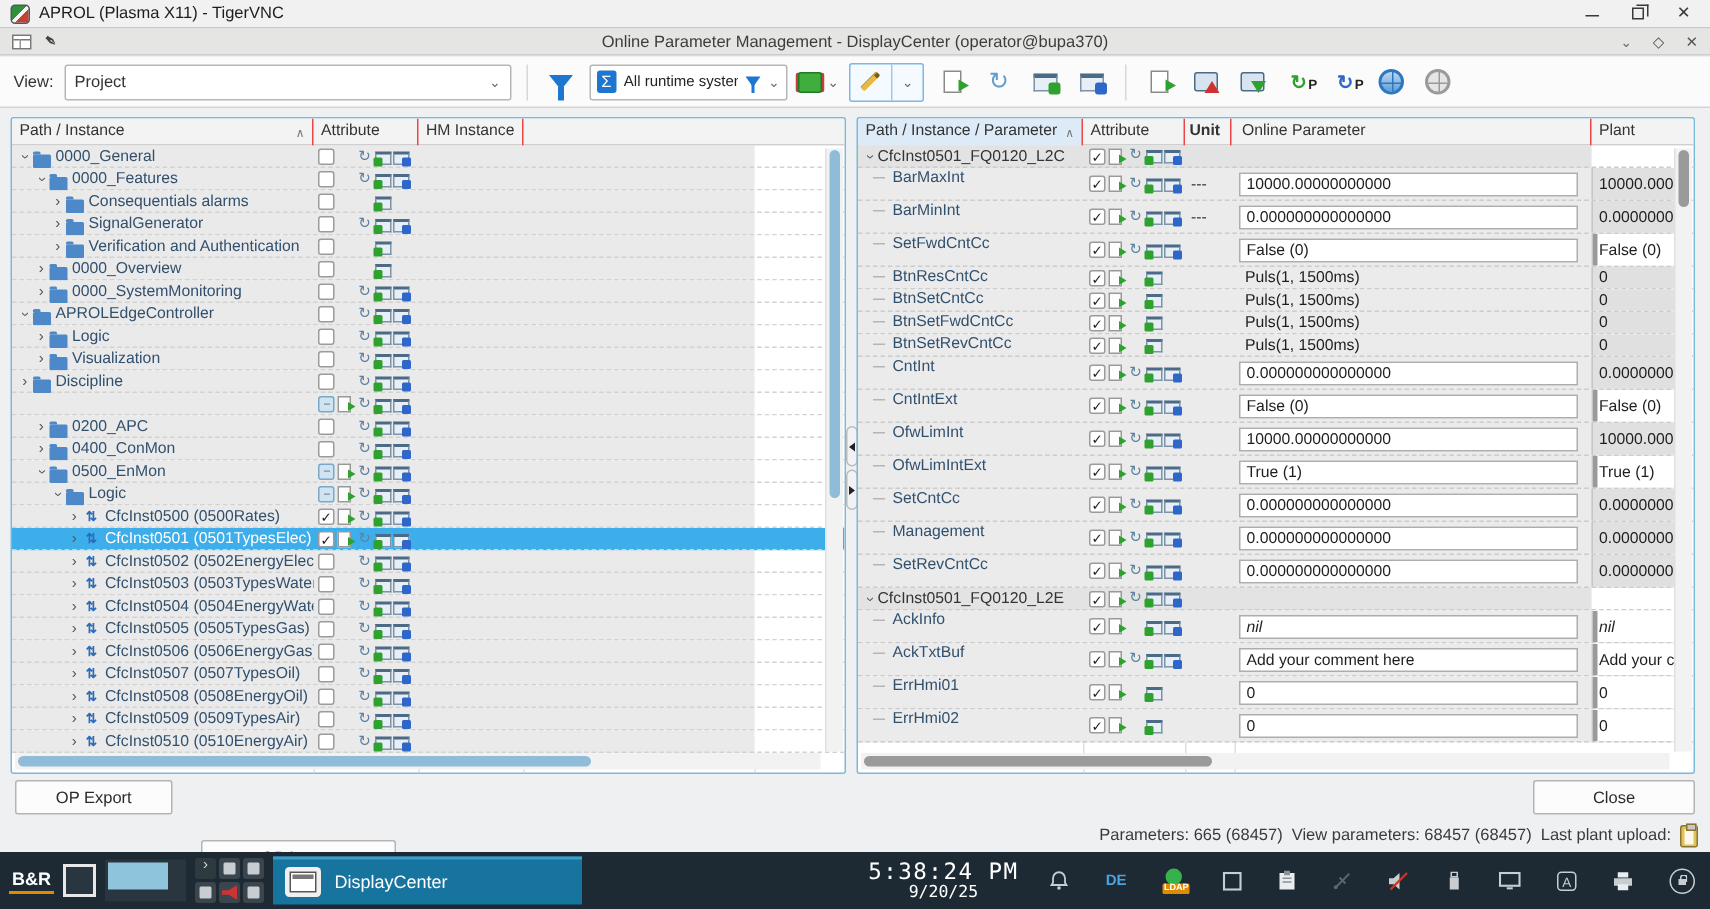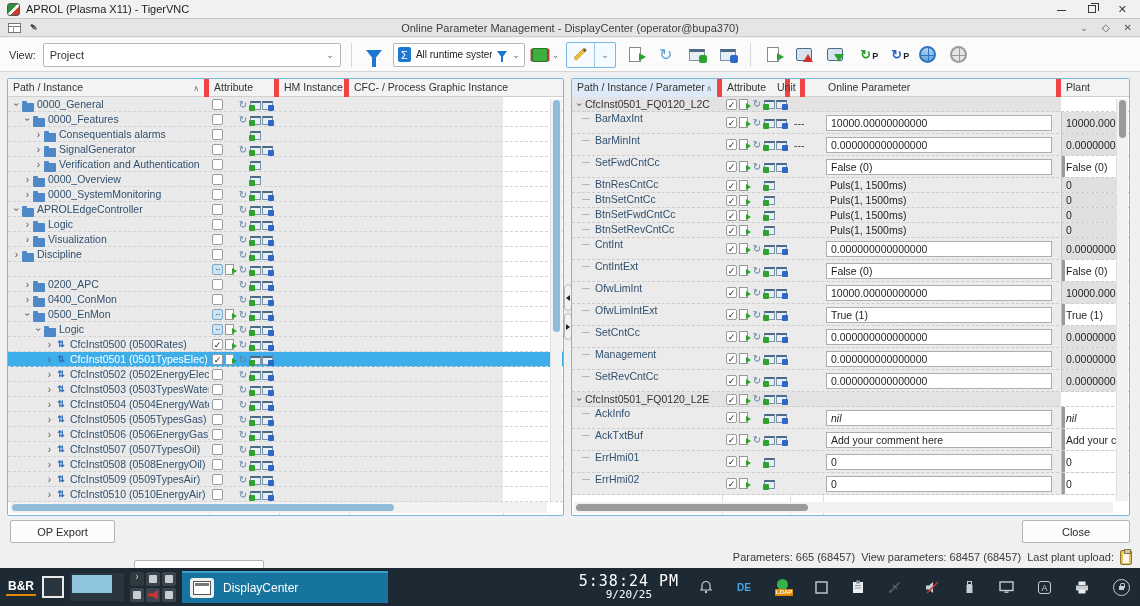--- a/index.html
+++ b/index.html
@@ -61,21 +61,21 @@
   .globe:before { content:""; position:absolute; left:50%; top:0; bottom:0; width:1px; background:#2e77c0; }
   .globe:after { content:""; position:absolute; top:50%; left:0; right:0; height:1px; background:#2e77c0; }
   .globe.off { border-color:#9a9a9a; background:#e5e5e5; }
   .globe.off:before, .globe.off:after { background:#9a9a9a; }
 
   
   .panel { position:absolute; top:78px; height:438px; background:#fff; border:1px solid #7cb8dc; border-radius:2px; overflow:hidden; }
   #leftPanel { left:7px; width:557px; }
   #rightPanel { left:571px; width:559px; }
   .phead { position:absolute; top:0; left:0; right:0; height:18px; background:#f3f3f3; border-bottom:1px solid #cfcfcf; }
-  .hcell { position:absolute; top:0; height:18px; line-height:17px; padding:0 5px; border-right:5px solid #ef4444; font-size:10.5px; color:#333; white-space:nowrap; overflow:hidden; }
+  .hcell { position:absolute; top:0; height:18px; line-height:17px; padding:0 5px; border-right:1px solid #ef4444; font-size:10.5px; color:#333; white-space:nowrap; overflow:hidden; }
   .hcell .sort { float:right; color:#777; font-size:8px; margin-top:1px; }
   .hcell.sorted { background:#dcebf7; }
   .pbody { position:absolute; top:18px; left:0; right:0; bottom:0; overflow:hidden; }
   .vline { position:absolute; top:0; bottom:0; width:1px; background:#dedede; }
 
   
   .trow { position:relative; height:15px; line-height:15px; border-bottom:1px dashed #d2d2d2; background:linear-gradient(to right,#eaeaea 0 495px,#fff 495px); white-space:nowrap; }
   .trow.sel { background:#3daee9; }
   .trow.sel .lbl { color:#fff; }
   .tname { position:absolute; left:0; top:0; width:201px; height:15px; overflow:hidden; display:flex; align-items:flex-end; }
@@ -252,21 +252,20 @@
   <div class="tbtn">
       <span class="globe off"></span>
     </div>
 </div>
 
 <div class="panel" id="leftPanel">
   <div class="phead">
     <div class="hcell" style="left:0;width:201px;"><span>Path / Instance</span><span class="sort">∧</span></div>
     <div class="hcell" style="left:201px;width:70px;">Attribute</div>
     <div class="hcell" style="left:271px;width:70px;">HM Instance</div>
-    <div class="hcell" style="left:341px;width:216px;border-right:none;">CFC- / Process Graphic Instance</div>
   </div>
   <div class="pbody" id="leftBody">
     <div class="vline" style="left:201px;"></div>
     <div class="vline" style="left:271px;"></div>
     <div class="vline" style="left:341px;"></div>
     <div class="vline" style="left:495px;"></div>
   <div class="trow">
         <div class="tname" style="padding-left:3px">
           <span class="exp open">›</span>
           <span class="fold"></span>
@@ -652,21 +651,21 @@
     <span class="tri l"></span>
   </div>
 <div class="split-btn" style="top:313px;">
     <span class="tri r"></span>
   </div>
 
 <div class="panel" id="rightPanel">
   <div class="phead">
     <div class="hcell sorted" style="left:0;width:150px;"><span>Path / Instance / Parameter</span><span class="sort">∧</span></div>
     <div class="hcell" style="left:150px;width:68px;">Attribute</div>
-    <div class="hcell" style="left:200px;width:33px;">Unit</div>
+    <div class="hcell" style="left:216px;width:33px;font-weight:bold;">Unit</div>
     <div class="hcell" style="left:251px;width:238px;">Online Parameter</div>
     <div class="hcell" style="left:489px;width:68px;border-right:none;">Plant</div>
   </div>
   <div class="pbody" id="rightBody">
     <div class="vline" style="left:150px;"></div>
     <div class="vline" style="left:218px;"></div>
     <div class="vline" style="left:251px;"></div>
   <div class="rrow group">
         <div class="rname" style="padding-left:2px">
           <span class="exp open">›</span>

